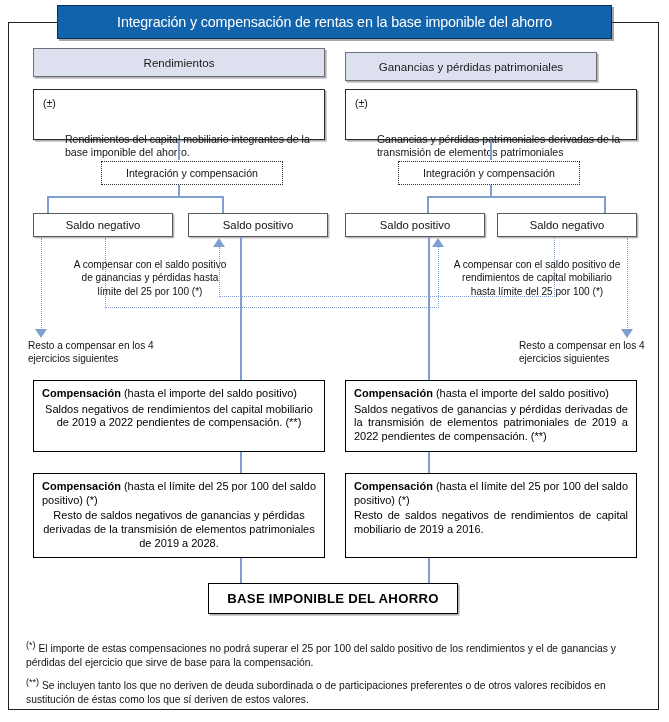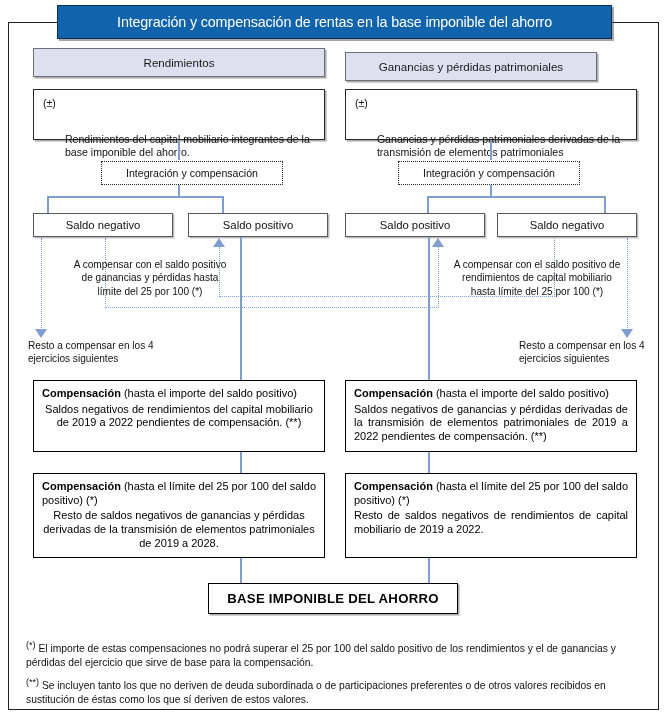--- a/index.html
+++ b/index.html
@@ -245,21 +245,21 @@
 
   <div class="comp-box" style="left:345px;top:380px;width:292px;height:72px;">
     <p><b>Compensación</b>
        <span>(hasta el importe del saldo positivo)</span></p>
     <p>Saldos negativos de ganancias y pérdidas derivadas de la transmisión de elementos patrimoniales de 2019 a 2022 pendientes de compensación. (**)</p>
   </div>
 
   <div class="comp-box" style="left:345px;top:473px;width:292px;height:85px;">
     <p><b>Compensación</b>
        <span>(hasta el límite del 25 por 100 del saldo positivo) (*)</span></p>
-    <p>Resto de saldos negativos de rendimientos de capital mobiliario de 2019 a 2022.</p>
+    <p>Resto de saldos negativos de rendimientos de capital mobiliario de 2019 a 2016.</p>
   </div>
 
   <div class="hline" style="left:240px;top:584px;width:190px;"></div>
   <div class="vline" style="left:334px;top:584px;height:12px;"></div>
   <div class="arrow-down big" style="left:328px;top:595px;"></div>
 
   <div class="final-box" style="left:208px;top:583px;width:250px;height:31px;">BASE IMPONIBLE DEL AHORRO</div>
 
   <div class="footnotes">
     <p>

